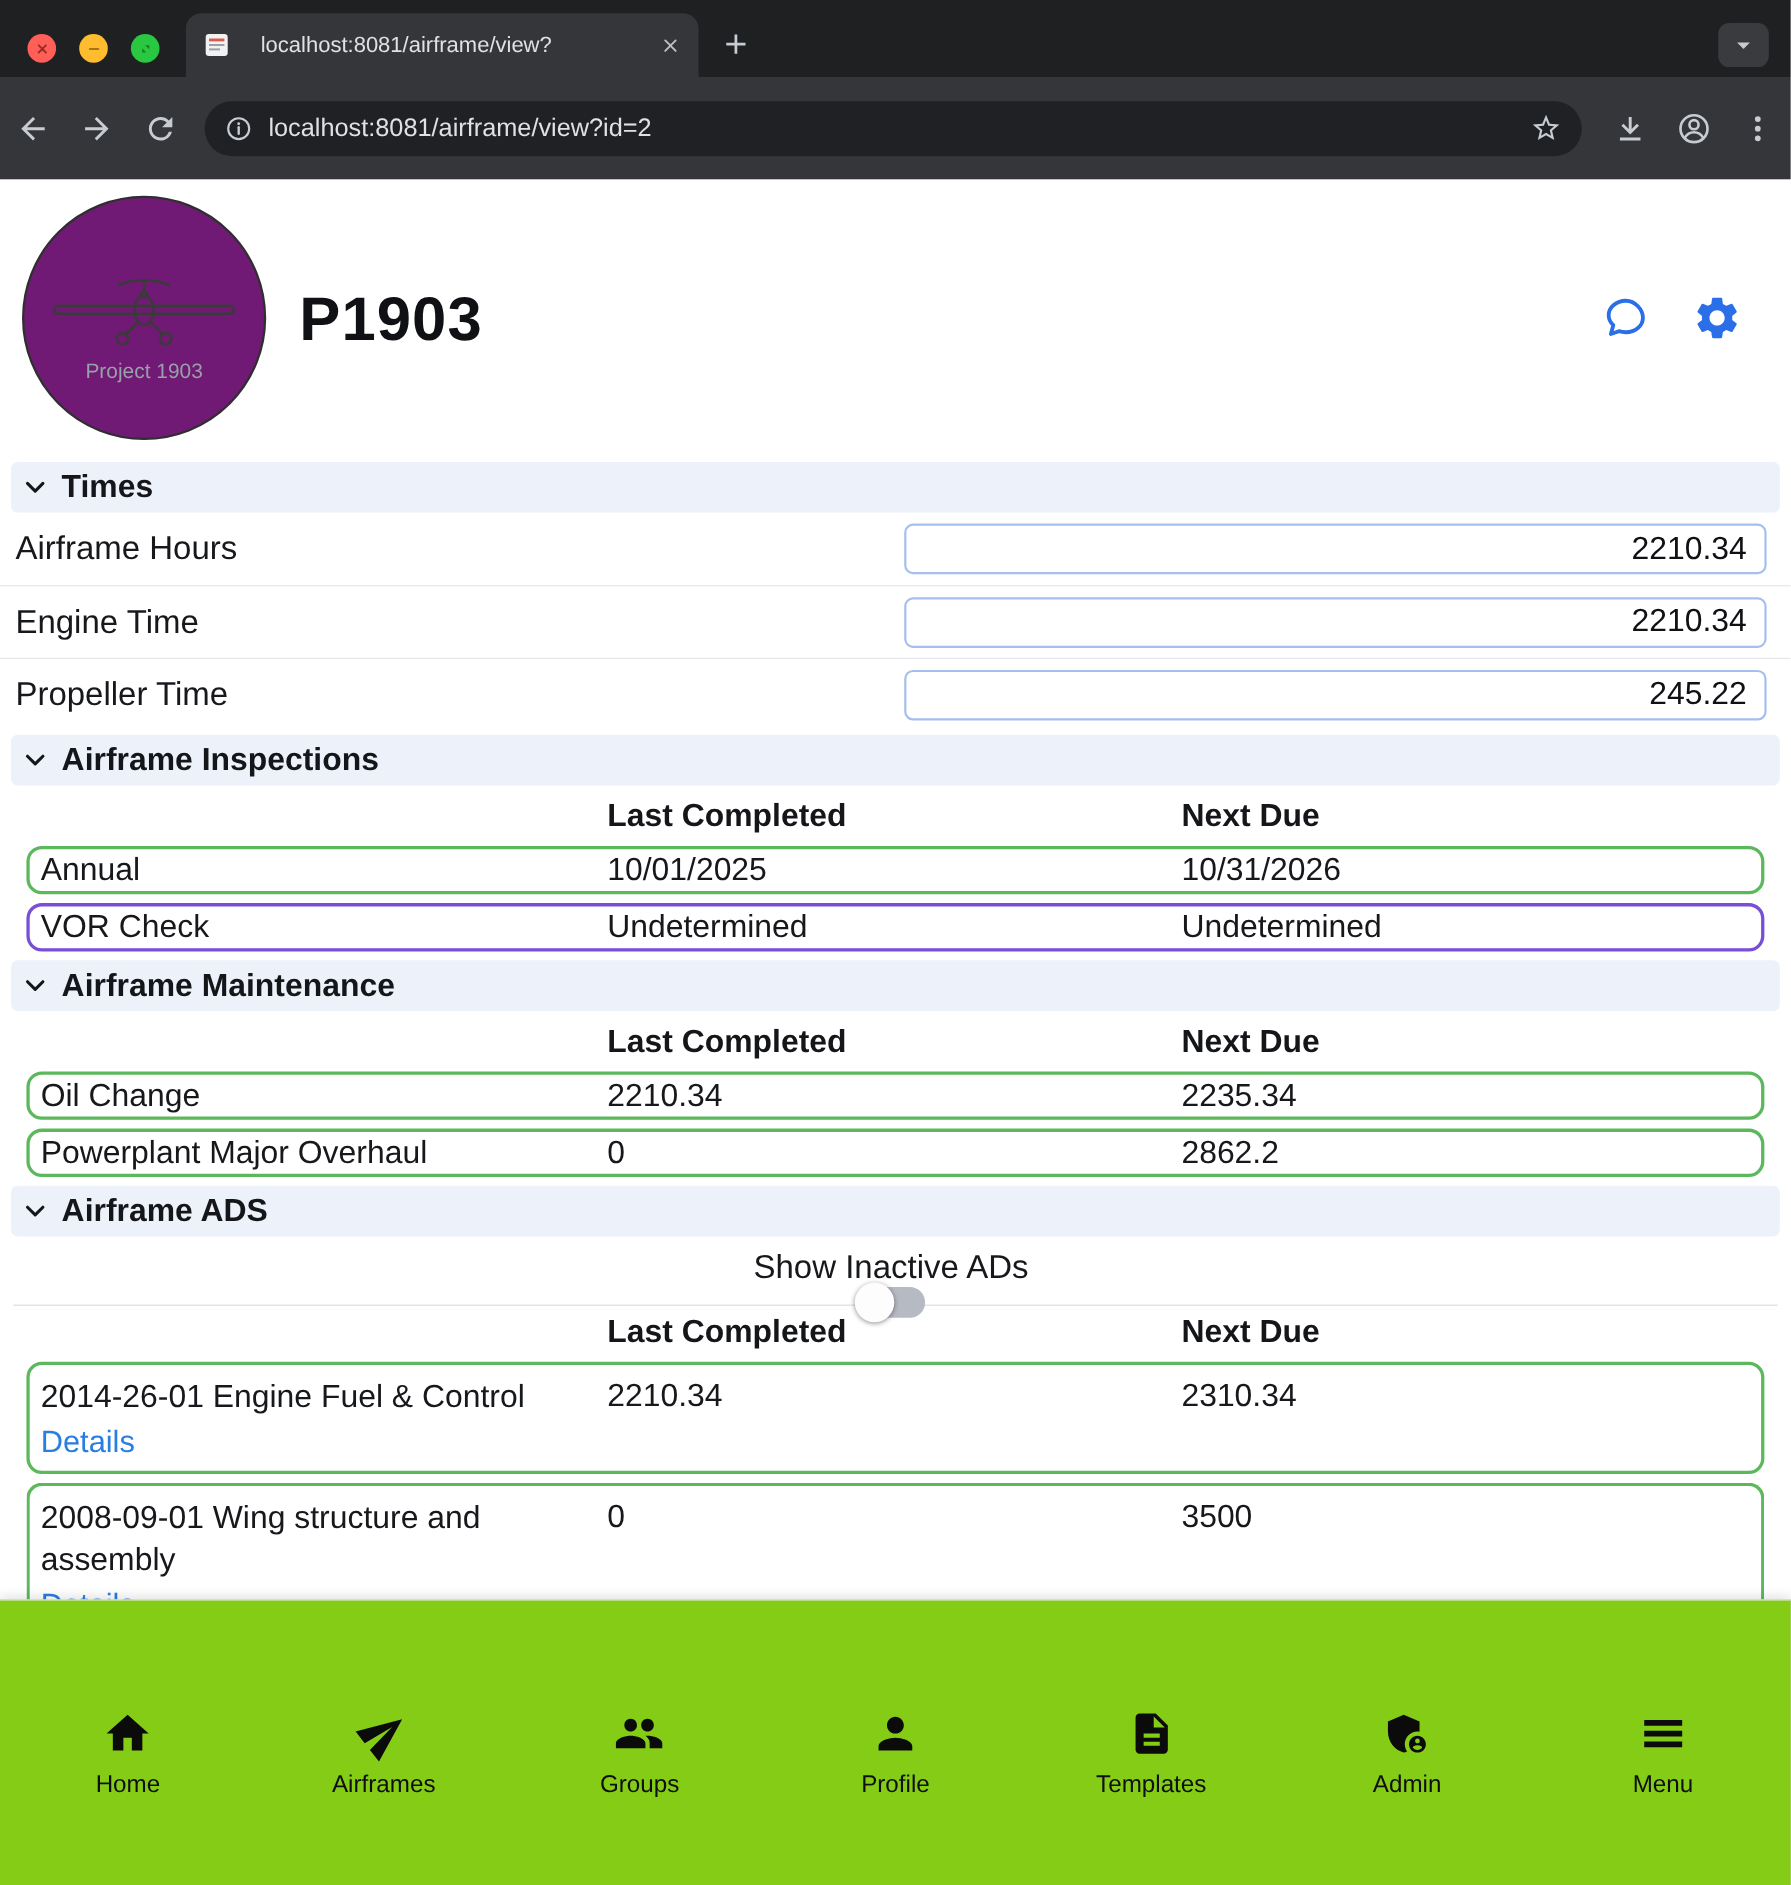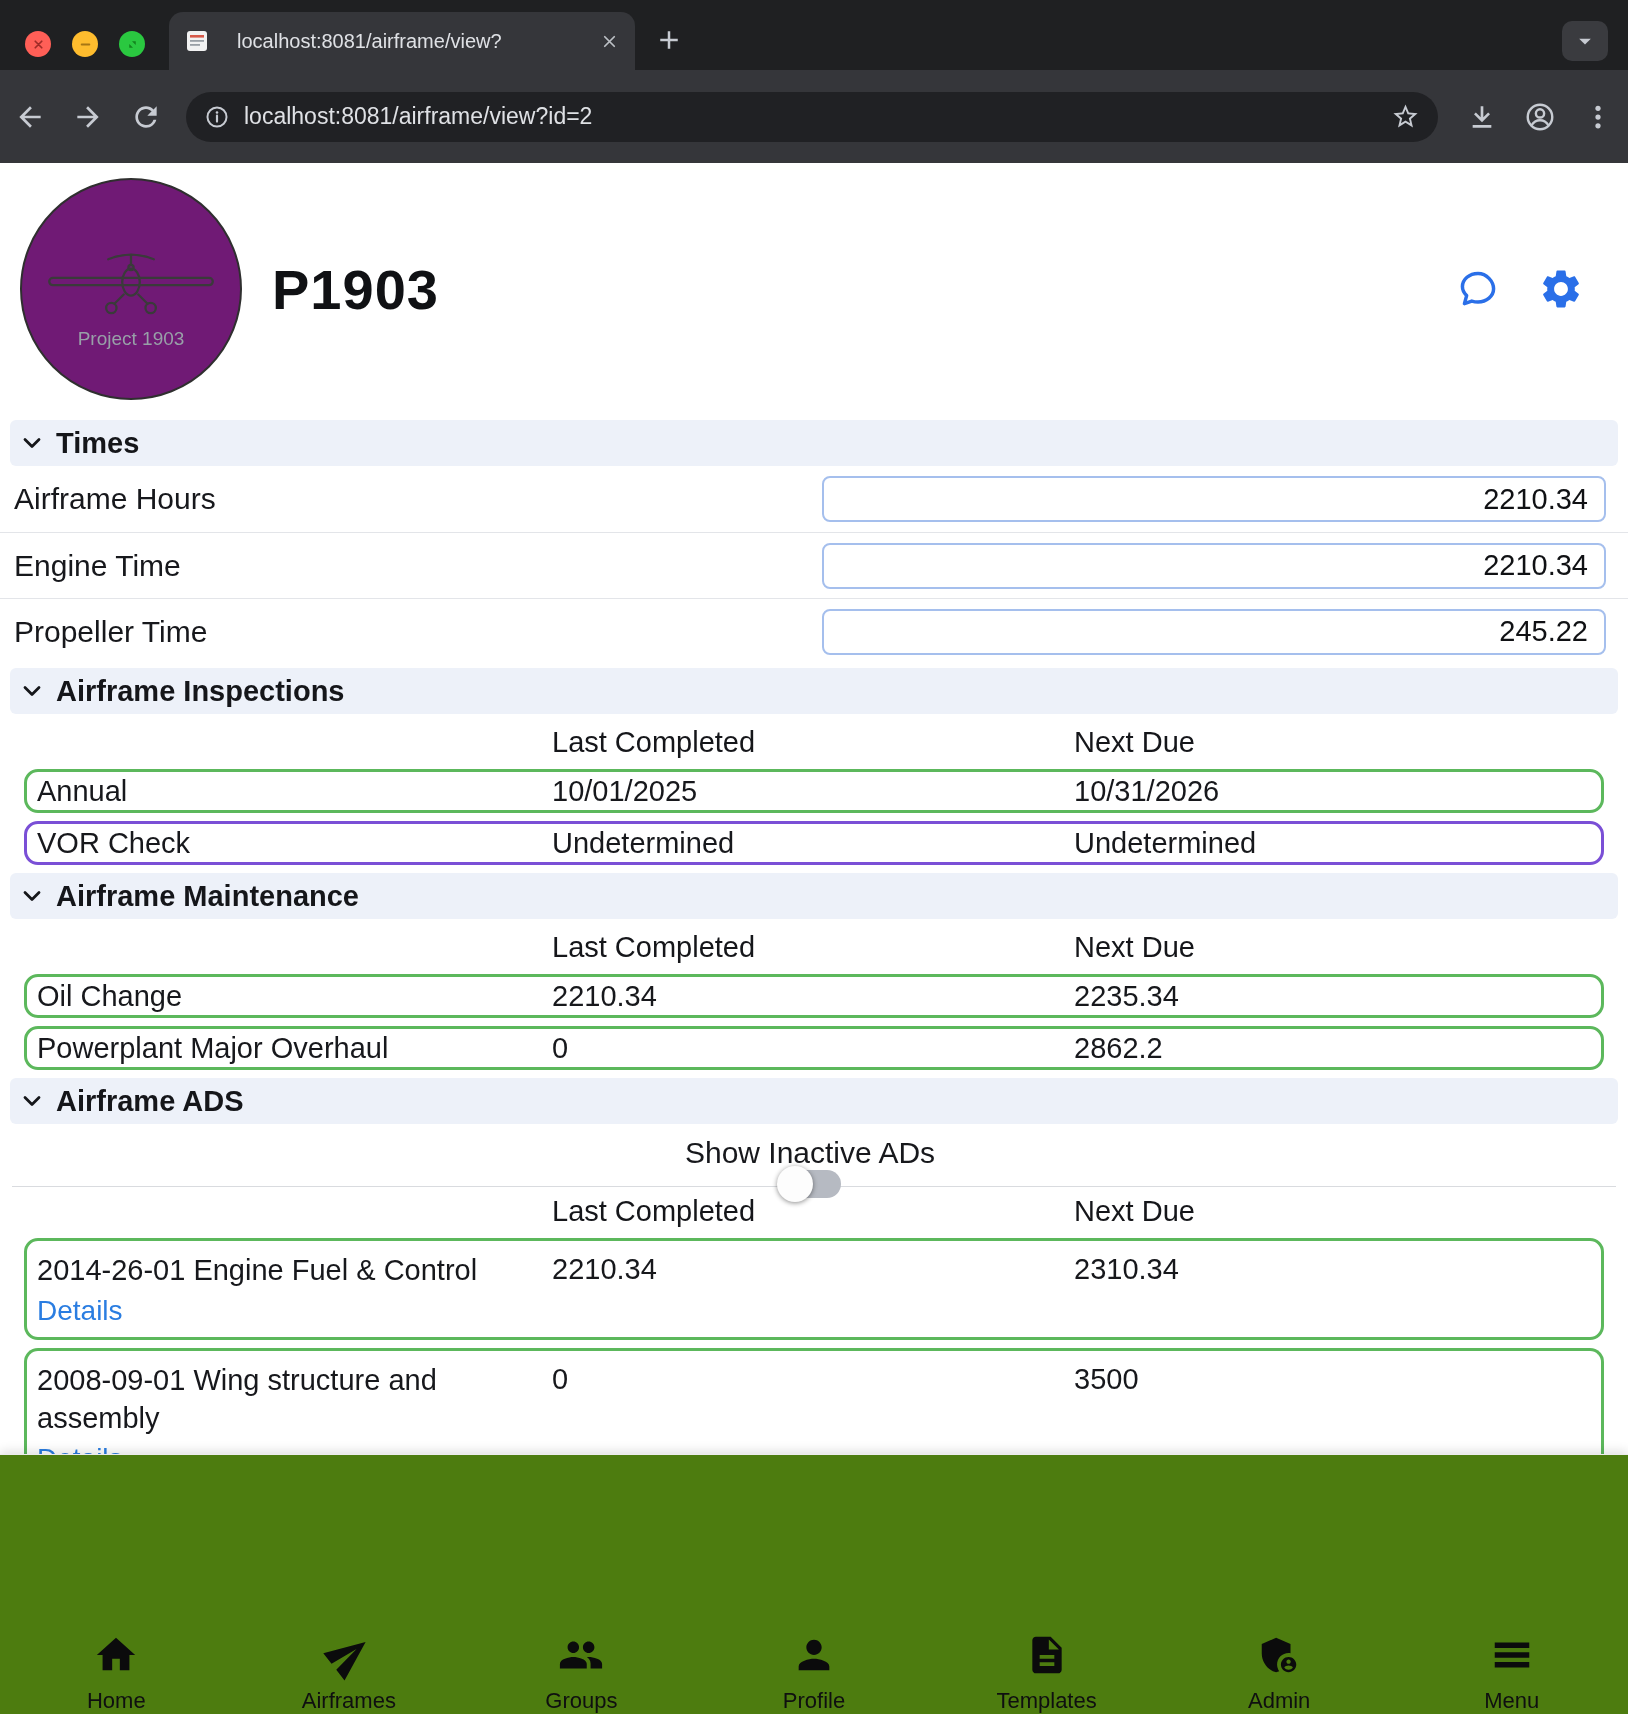--- a/index.html
+++ b/index.html
@@ -35,42 +35,42 @@
 
   
   .section-bar { margin:4px 10px 0; background:#edf1f9; border-radius:6px; height:46px; display:flex; align-items:center; gap:10px; padding:0 8px; font-size:29px; font-weight:700; color:#15161a; }
   .section-bar.mt { margin-top:6px; }
 
   .time-row { display:flex; align-items:center; justify-content:space-between; padding:10px 22px 10px 14px; height:66px; }
   .time-row + .time-row { border-top:1px solid #e3e5e9; }
   .row-label { font-size:30px; color:#17181c; }
   .time-input { width:784px; height:46px; border:2px solid #a5bfed; border-radius:8px; font-family:inherit; font-size:29px; text-align:right; padding:0 16px; color:#101114; background:#fff; outline:none; }
 
-  .col-headers { display:grid; grid-template-columns:515px 522px auto; margin:0 24px; padding:12px 0 10px 13px; font-size:29px; font-weight:400; color:#15161a; }
+  .col-headers { display:grid; grid-template-columns:515px 522px auto; margin:0 24px; padding:12px 0 10px 13px; font-size:29px; font-weight:700; color:#15161a; }
   .data-row { display:grid; grid-template-columns:515px 522px auto; align-items:center; margin:0 24px 8px; border:3px solid #5cb85c; border-radius:14px; min-height:44px; padding:0 0 0 10px; font-size:29px; color:#17181c; }
   .data-row.purple { border-color:#7a4fd6; }
   .data-row .cell { padding:2px 0; }
 
   .toggle-row { display:flex; align-items:center; justify-content:space-between; padding:12px 22px 12px 14px; height:62px;flex-direction:column; }
   .switch { width:62px; height:28px; background:#b6bac2; border-radius:14px; position:relative; flex:0 0 auto; cursor:pointer; }
   .switch .knob { position:absolute; left:-2px; top:-4px; width:36px; height:36px; border-radius:50%; background:#fdfdfd; box-shadow:0 1px 5px rgba(0,0,0,.45); }
   .divider { height:1px; background:#d9dbdf; margin:0 12px; }
   .col-headers.tight { padding-top:8px; }
 
   .data-row.ad { align-items:start; min-height:102px; padding-top:8px; padding-bottom:6px; }
   .ad-label { display:flex; flex-direction:column; padding-top:10px; padding-bottom:6px; }
   .ad-name { font-size:29px; line-height:38px; max-width:490px; }
   .details { color:#2a7de1; font-size:28px; text-decoration:none; margin-top:6px; cursor:pointer; }
   .data-row.ad .val { padding-top:4px; }
   .data-row.ad.cut { min-height:180px; border-bottom-color:transparent; }
 
   
-  .bottom-nav { position:absolute; left:0; right:0; bottom:0; height:260px; background:#4d7c0f;
+  .bottom-nav { position:absolute; left:0; right:0; bottom:0; height:260px; background:#84cc16;
     box-shadow:0 -3px 10px rgba(0,0,0,.12); border-top:1px solid #ececec;
-    display:flex; align-items:flex-end; padding-top:18px; }
+    display:flex; align-items:center; padding-top:18px; }
   .nav-item { flex:1; display:flex; flex-direction:column; align-items:center; gap:10px; cursor:pointer; }
   .nav-item svg { fill:#0b0b0c; }
   .nav-label { font-size:22px; color:#0f0f10; font-weight:500; }
   .plane-rot { transform:rotate(-38deg); }
 </style>
 </head>
 <body>
 
 <div class="chrome">
   <div class="tabstrip">

